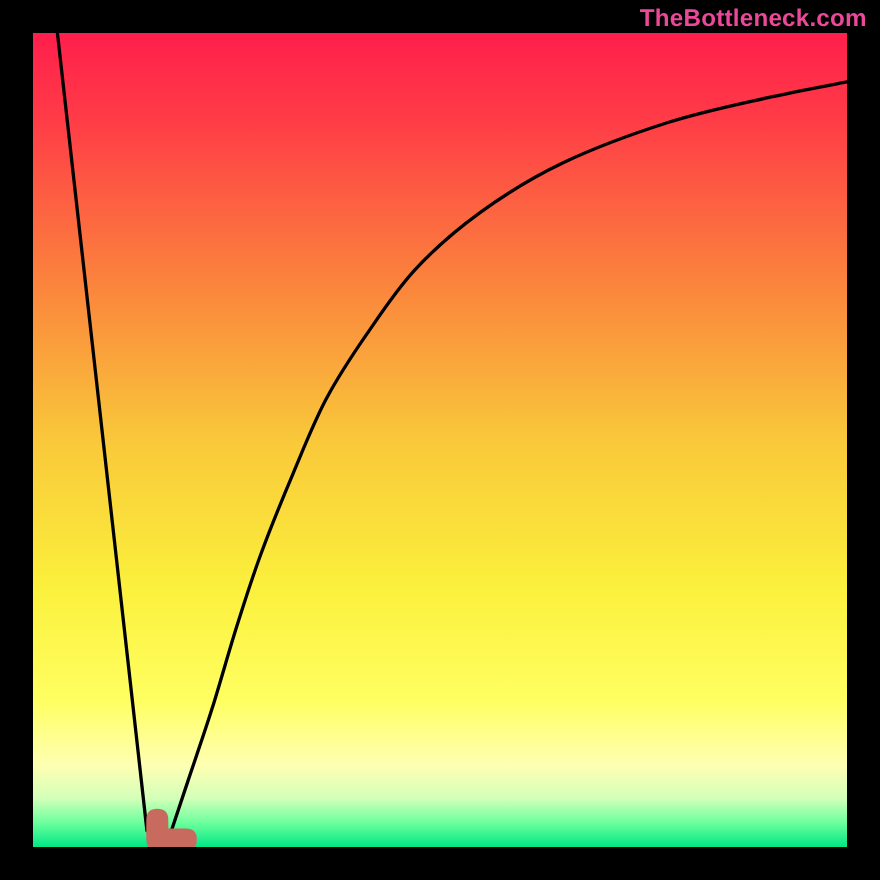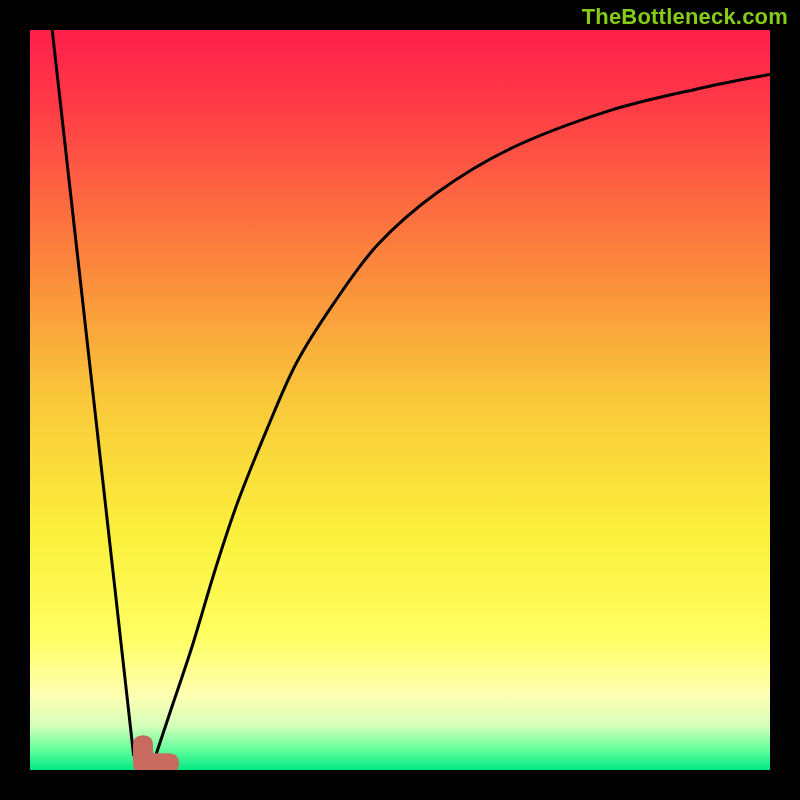--- a/index.html
+++ b/index.html
@@ -14,21 +14,21 @@
   .frame {
     position: relative;
     width: 800px;
     height: 800px;
     background: #000;
   }
   .watermark {
     position: absolute;
     top: 4px;
     right: 12px;
-    color: #84cc16;
+    color: #ec4899;
     font-size: 22px;
     font-weight: 600;
     letter-spacing: 0.2px;
     z-index: 10;
   }
   .plot-area {
     position: absolute;
     left: 30px;
     top: 30px;
     width: 740px;

